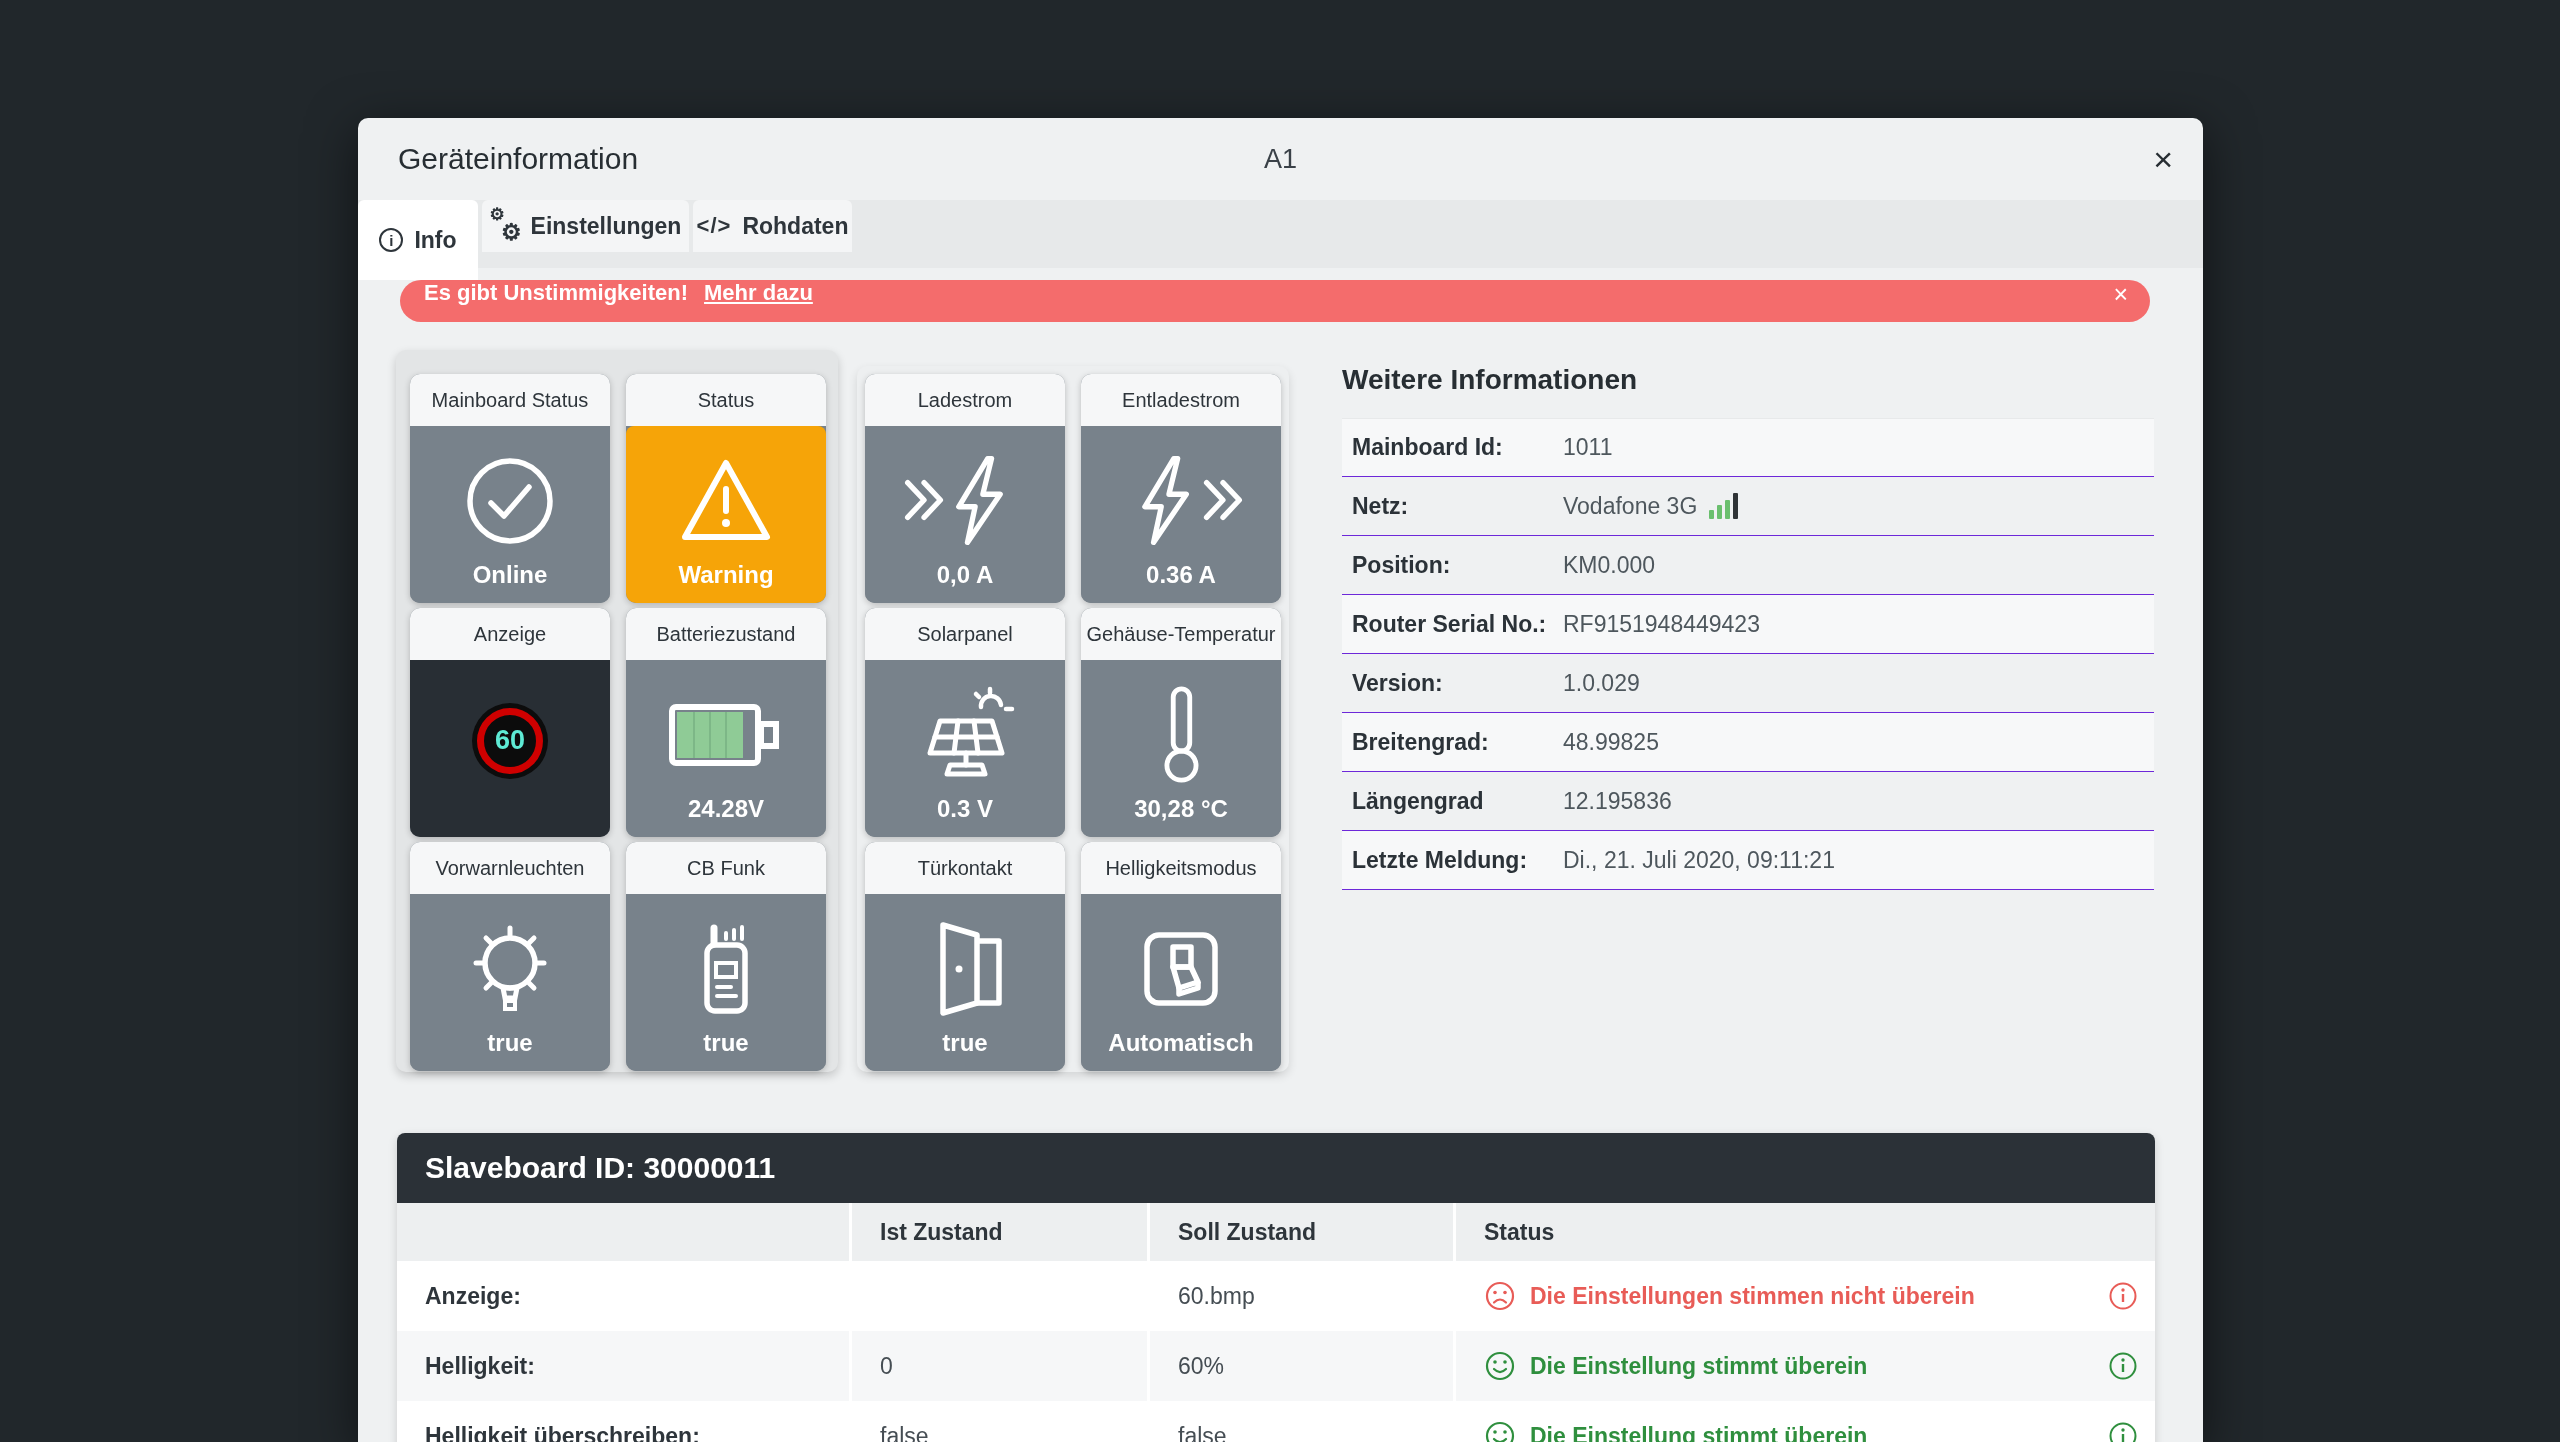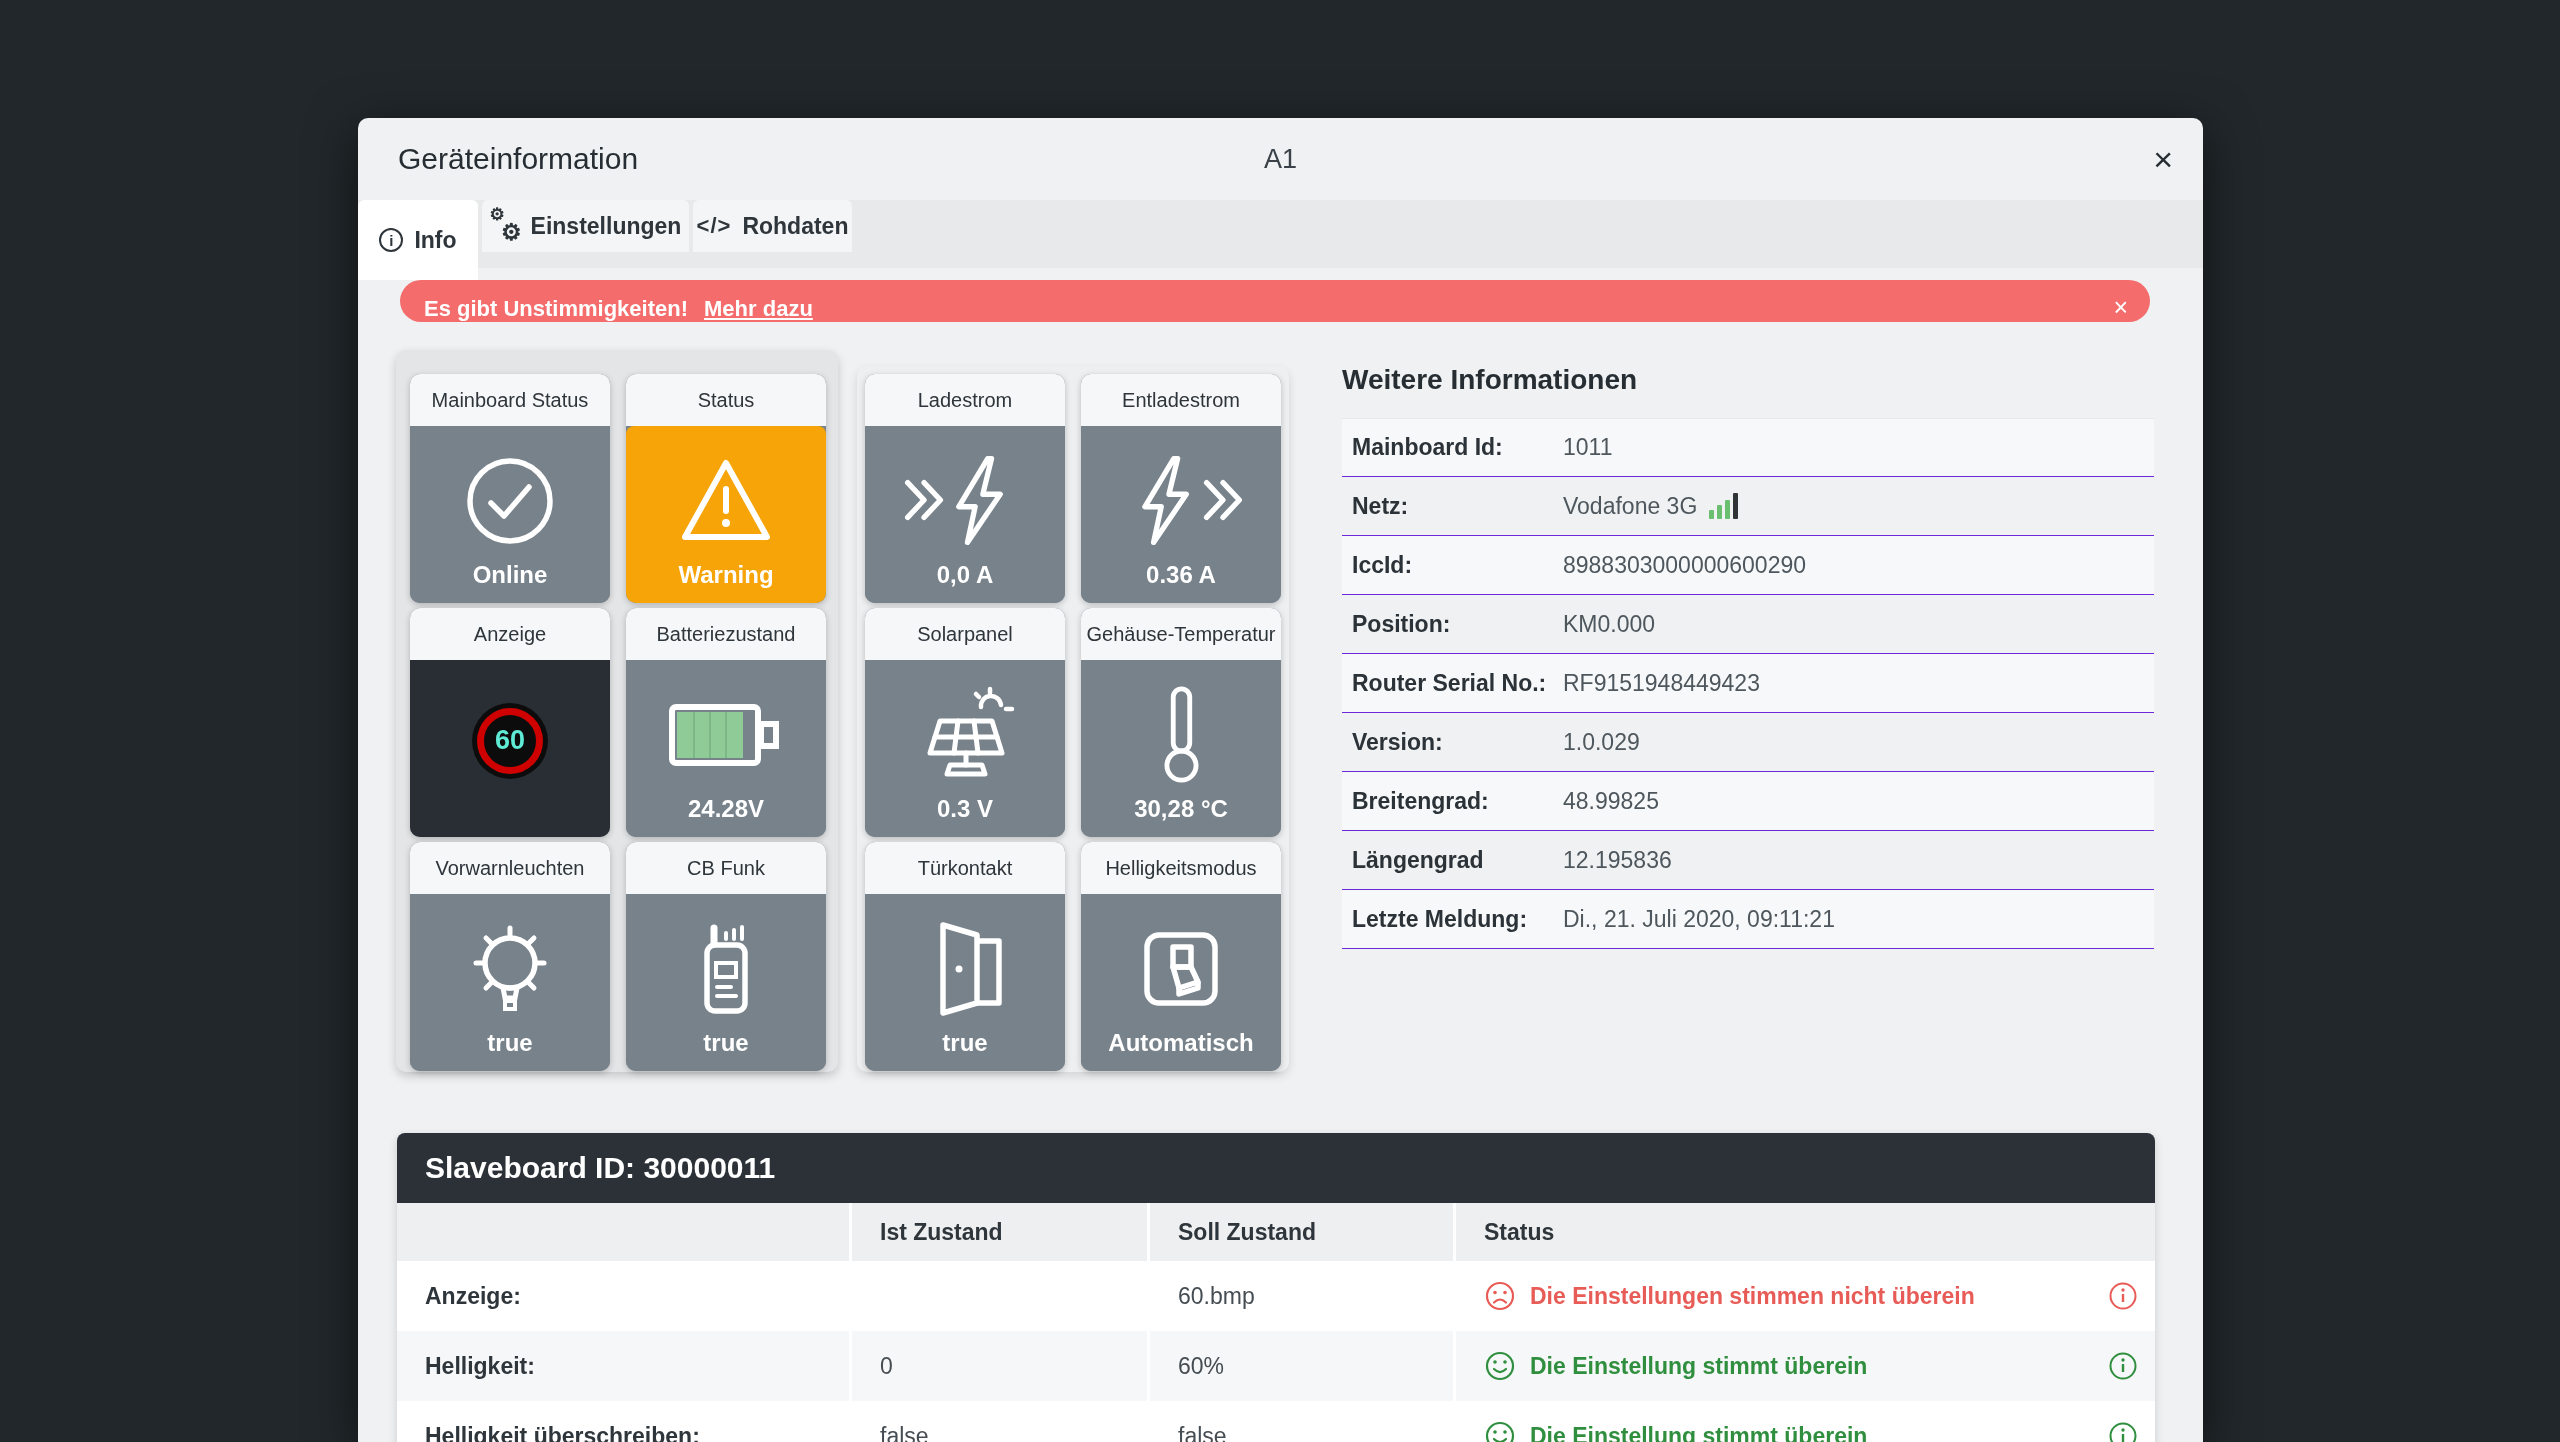--- a/index.html
+++ b/index.html
@@ -30,21 +30,21 @@
   .info-i { width:24px; height:24px; border:2.5px solid #2e353b; border-radius:50%;
             display:flex; align-items:center; justify-content:center; font-size:15px;
             font-weight:700; font-style:normal; }
   .gears { position:relative; width:30px; height:32px; }
   .gears .g1 { position:absolute; top:-6px; left:0; font-size:17px; }
   .gears .g2 { position:absolute; bottom:-4px; right:-2px; font-size:23px; }
   .code-ic { font-size:22px; font-weight:700; letter-spacing:1px; }
 
   
   .banner { position:absolute; left:42px; top:162px; width:1750px; height:42px;
-            border-radius:21px; background:#f46c6c; display:flex; align-items:flex-end;
+            border-radius:21px; background:#f46c6c; display:flex; align-items:flex-start;
             color:#fff; font-size:22px; z-index:2; }
   .banner .b-strong { margin-left:24px; font-weight:700; }
   .banner .b-link { margin-left:16px; color:#fff; text-decoration:underline; font-weight:600; cursor:pointer; }
   .banner-close { margin-left:auto; margin-right:22px; background:none; border:none; color:#fff;
                   font-size:25px; cursor:pointer; font-family:"Liberation Sans", sans-serif; }
 
   
   .tgroup-left { position:absolute; left:38px; top:232px; width:442px; height:722px;
                  background:#e3e5e6; border-radius:10px; box-shadow:0 4px 10px rgba(0,0,0,.18); }
   .tgroup-right { position:absolute; left:499px; top:248px; width:432px; height:706px;
@@ -322,24 +322,20 @@
       <div class="il-value">
         <span>Vodafone 3G</span>
         <span class="signal">
           <i class="s1"></i>
             <i class="s2"></i>
             <i class="s3"></i>
             <i class="s4"></i>
         </span>
       </div>
     </div>
-    <div class="il-row odd">
-      <div class="il-label">IccId:</div>
-      <div class="il-value">8988303000000600290</div>
-    </div>
     <div class="il-row">
       <div class="il-label">Position:</div>
       <div class="il-value">KM0.000</div>
     </div>
     <div class="il-row odd">
       <div class="il-label">Router Serial No.:</div>
       <div class="il-value">RF9151948449423</div>
     </div>
     <div class="il-row">
       <div class="il-label">Version:</div>

